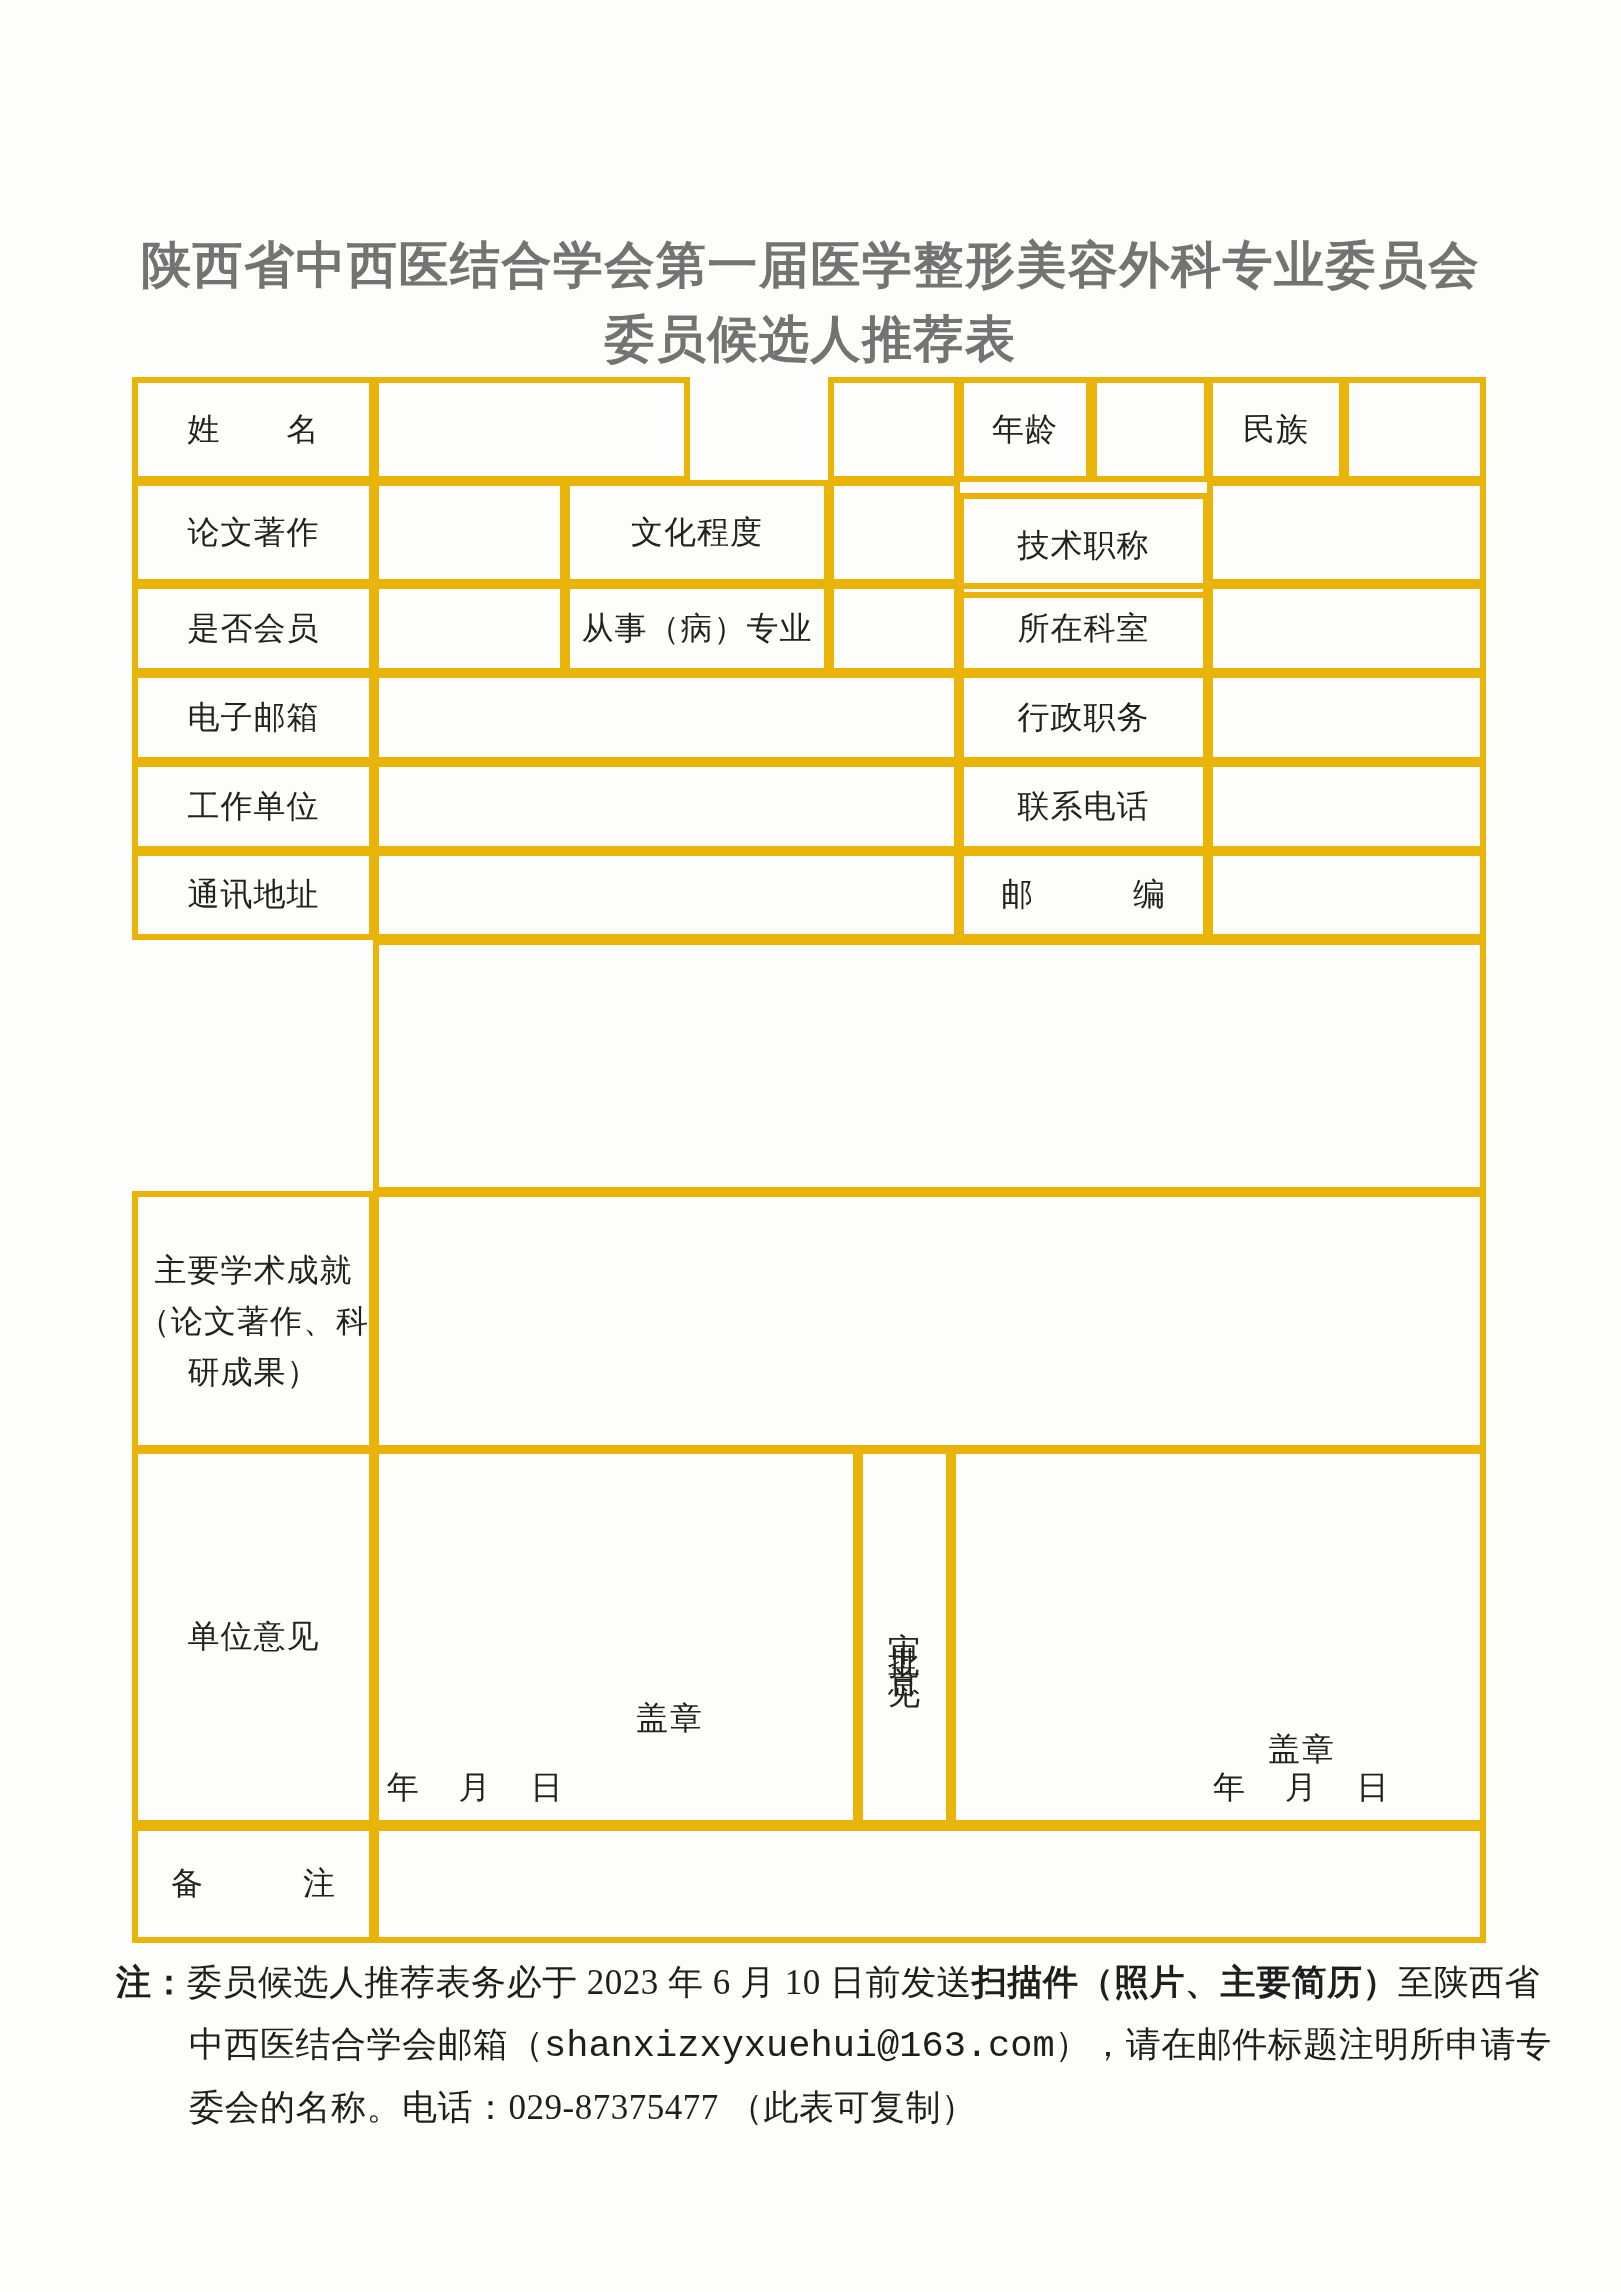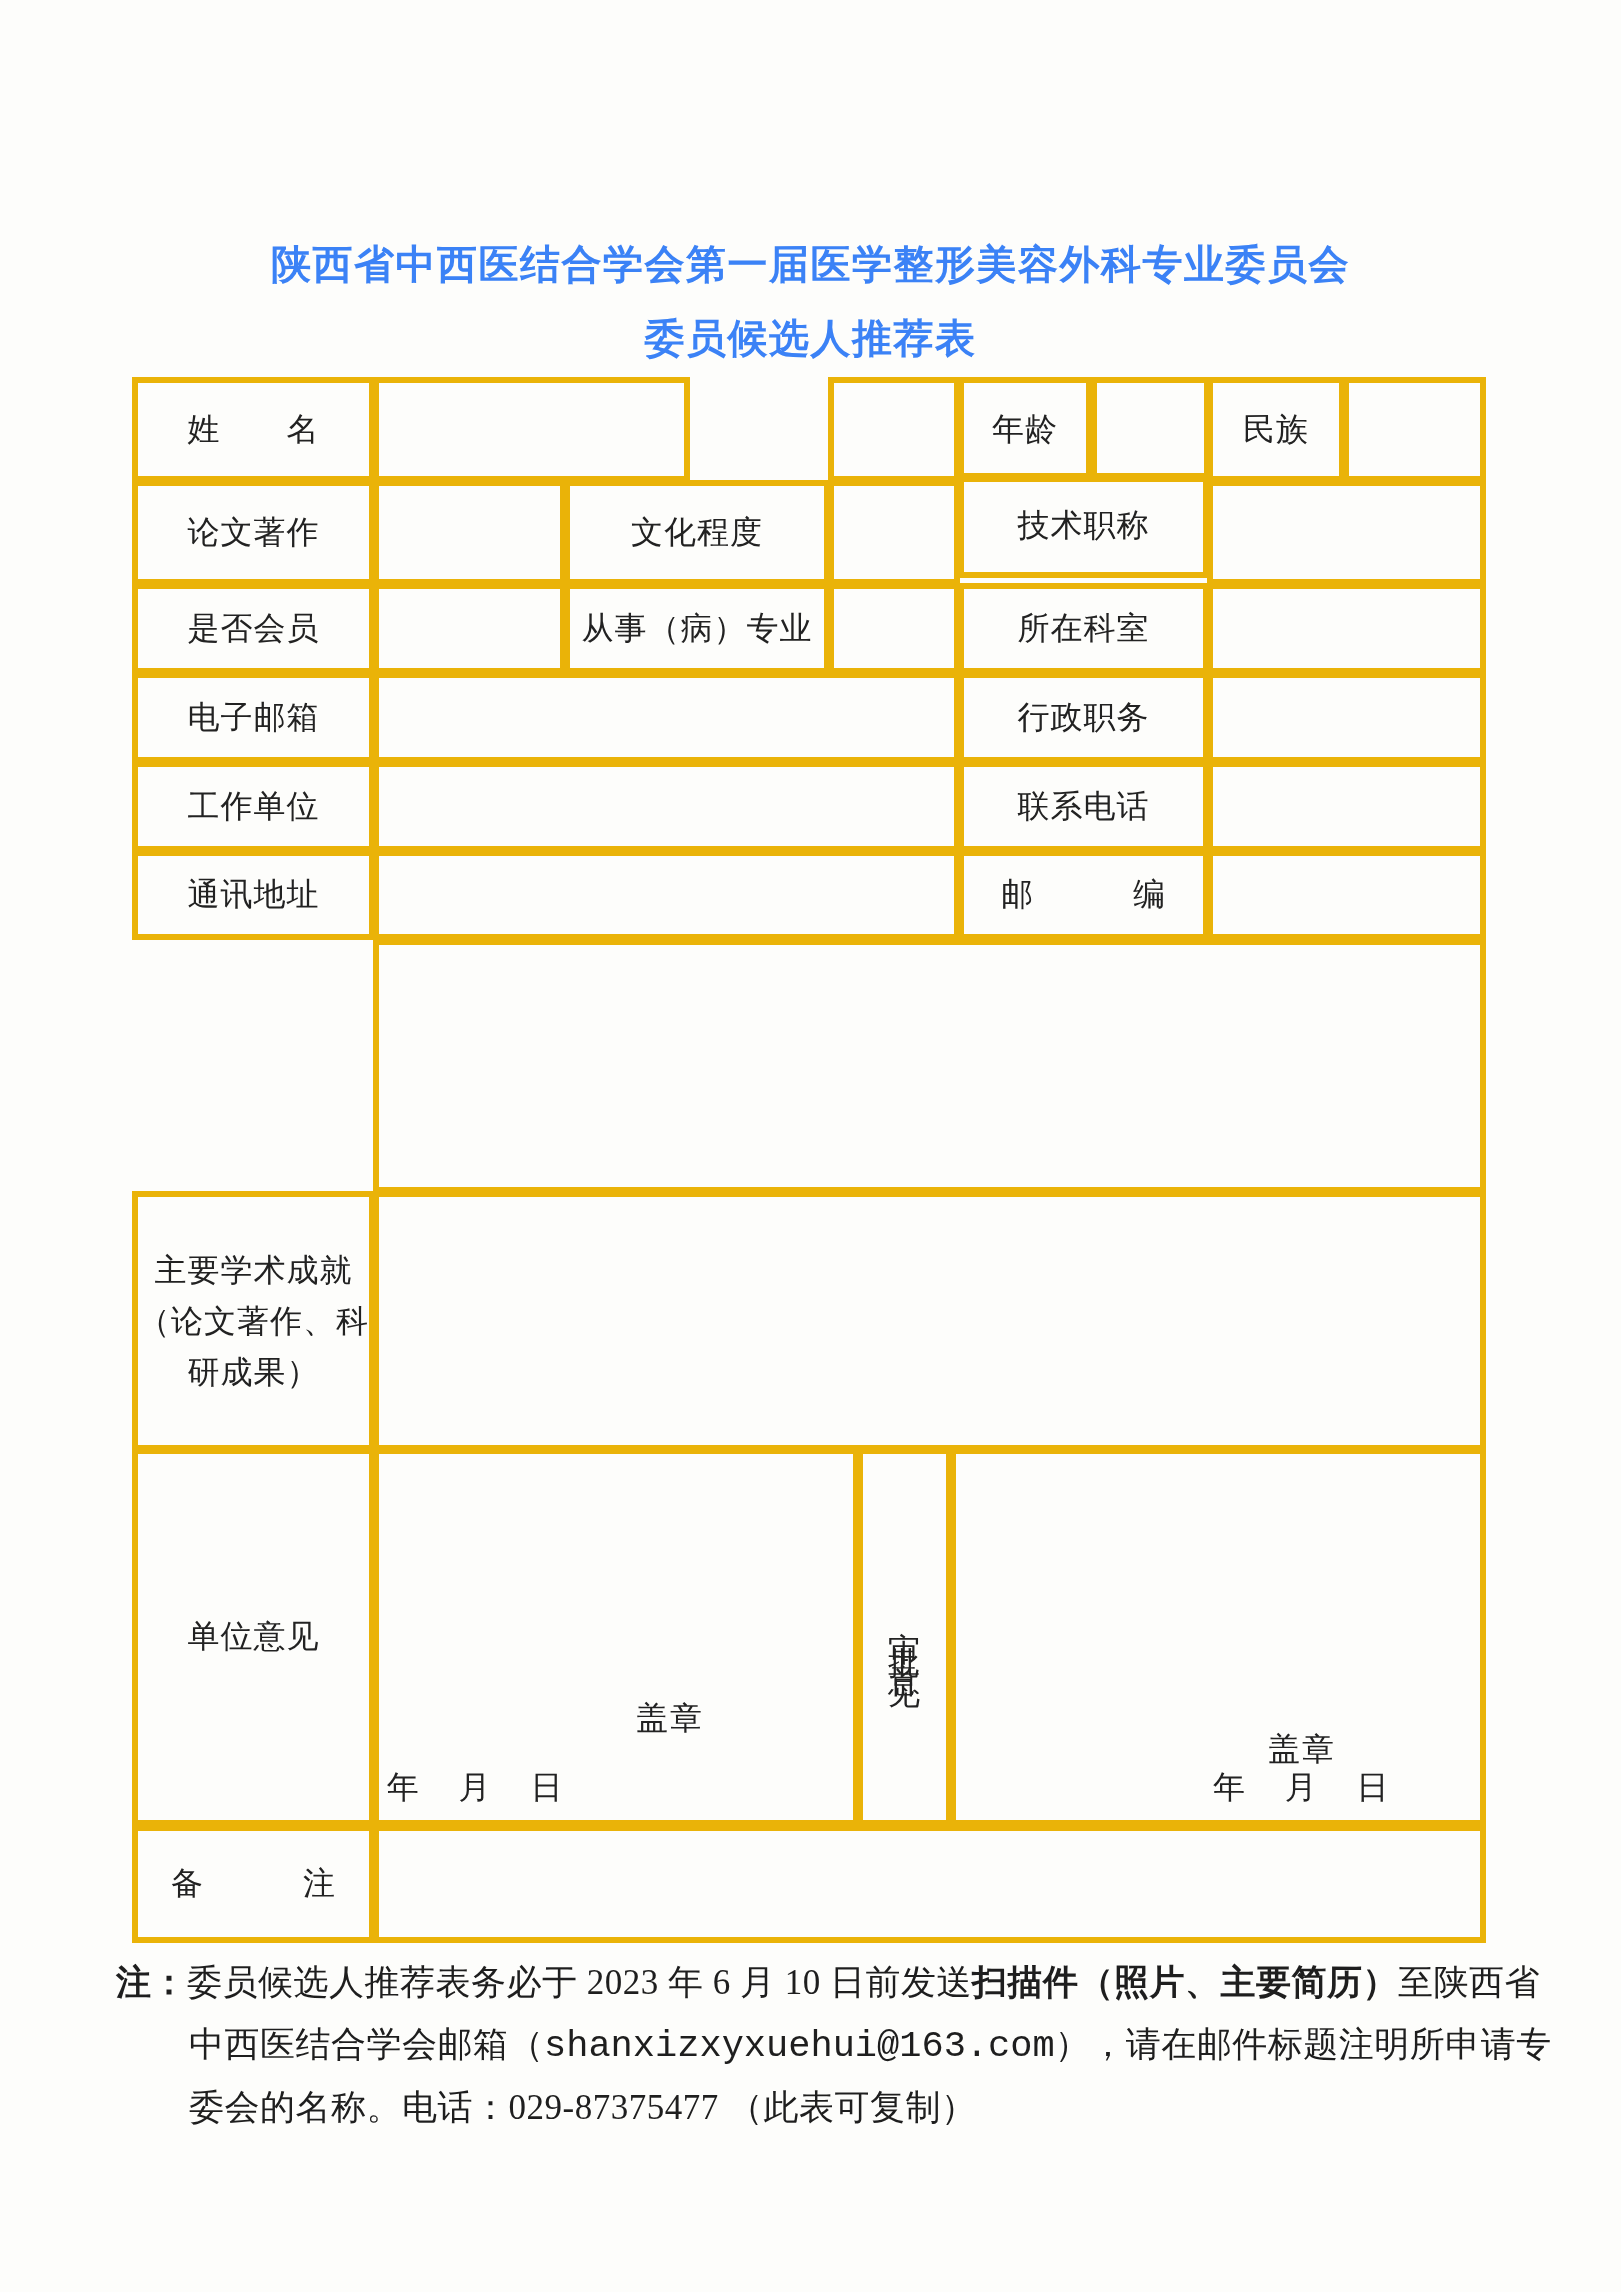--- a/index.html
+++ b/index.html
@@ -7,24 +7,24 @@
     position:relative;
     width:1621px;height:2293px;
     background:#fdfdfb;
     font-family:"Liberation Serif","DejaVu Serif",serif;
     color:#1f1f1f;
     overflow:hidden;
   }
   .title{
     position:absolute;left:0;top:228px;width:1621px;
     text-align:center;
-    font-size:40px;font-weight:bold;
+    font-size:50px;font-weight:bold;
     letter-spacing:1.5px;
     line-height:74px;
-    color:#3b82f6;
+    color:#737373;
   }
   .tbl{
     position:absolute;left:132px;top:377px;
     width:1355px;height:1565px;
   }
   .c{
     position:absolute;
     box-sizing:border-box;
     border:6px solid #eab308;
     display:flex;align-items:center;justify-content:center;
@@ -72,21 +72,21 @@
     <div class="c" style="left:696px;top:0;width:132px;height:105px"></div>
     <div class="c" style="left:826px;top:0;width:134px;height:105px">年龄</div>
     <div class="c" style="left:959px;top:0;width:119px;height:105px"></div>
     <div class="c" style="left:1075px;top:0;width:138px;height:105px">民族</div>
     <div class="c" style="left:1211px;top:0;width:143px;height:105px"></div>
 
     <div class="c" style="left:0;top:103px;width:243px;height:105px">论文著作</div>
     <div class="c" style="left:241px;top:103px;width:193px;height:105px"></div>
     <div class="c" style="left:432px;top:103px;width:266px;height:105px">文化程度</div>
     <div class="c" style="left:696px;top:103px;width:132px;height:105px"></div>
-    <div class="c" style="left:826px;top:96px;width:251px;height:105px">技术职称</div>
+    <div class="c" style="left:826px;top:116px;width:251px;height:105px">技术职称</div>
     <div class="c" style="left:1075px;top:103px;width:279px;height:105px"></div>
 
     <div class="c" style="left:0;top:206px;width:243px;height:91px">是否会员</div>
     <div class="c" style="left:241px;top:206px;width:193px;height:91px"></div>
     <div class="c" style="left:432px;top:206px;width:266px;height:91px">从事（病）专业</div>
     <div class="c" style="left:696px;top:206px;width:132px;height:91px"></div>
     <div class="c" style="left:826px;top:206px;width:251px;height:91px">所在科室</div>
     <div class="c" style="left:1075px;top:206px;width:279px;height:91px"></div>
 
     <div class="c" style="left:0;top:295px;width:243px;height:91px">电子邮箱</div>

